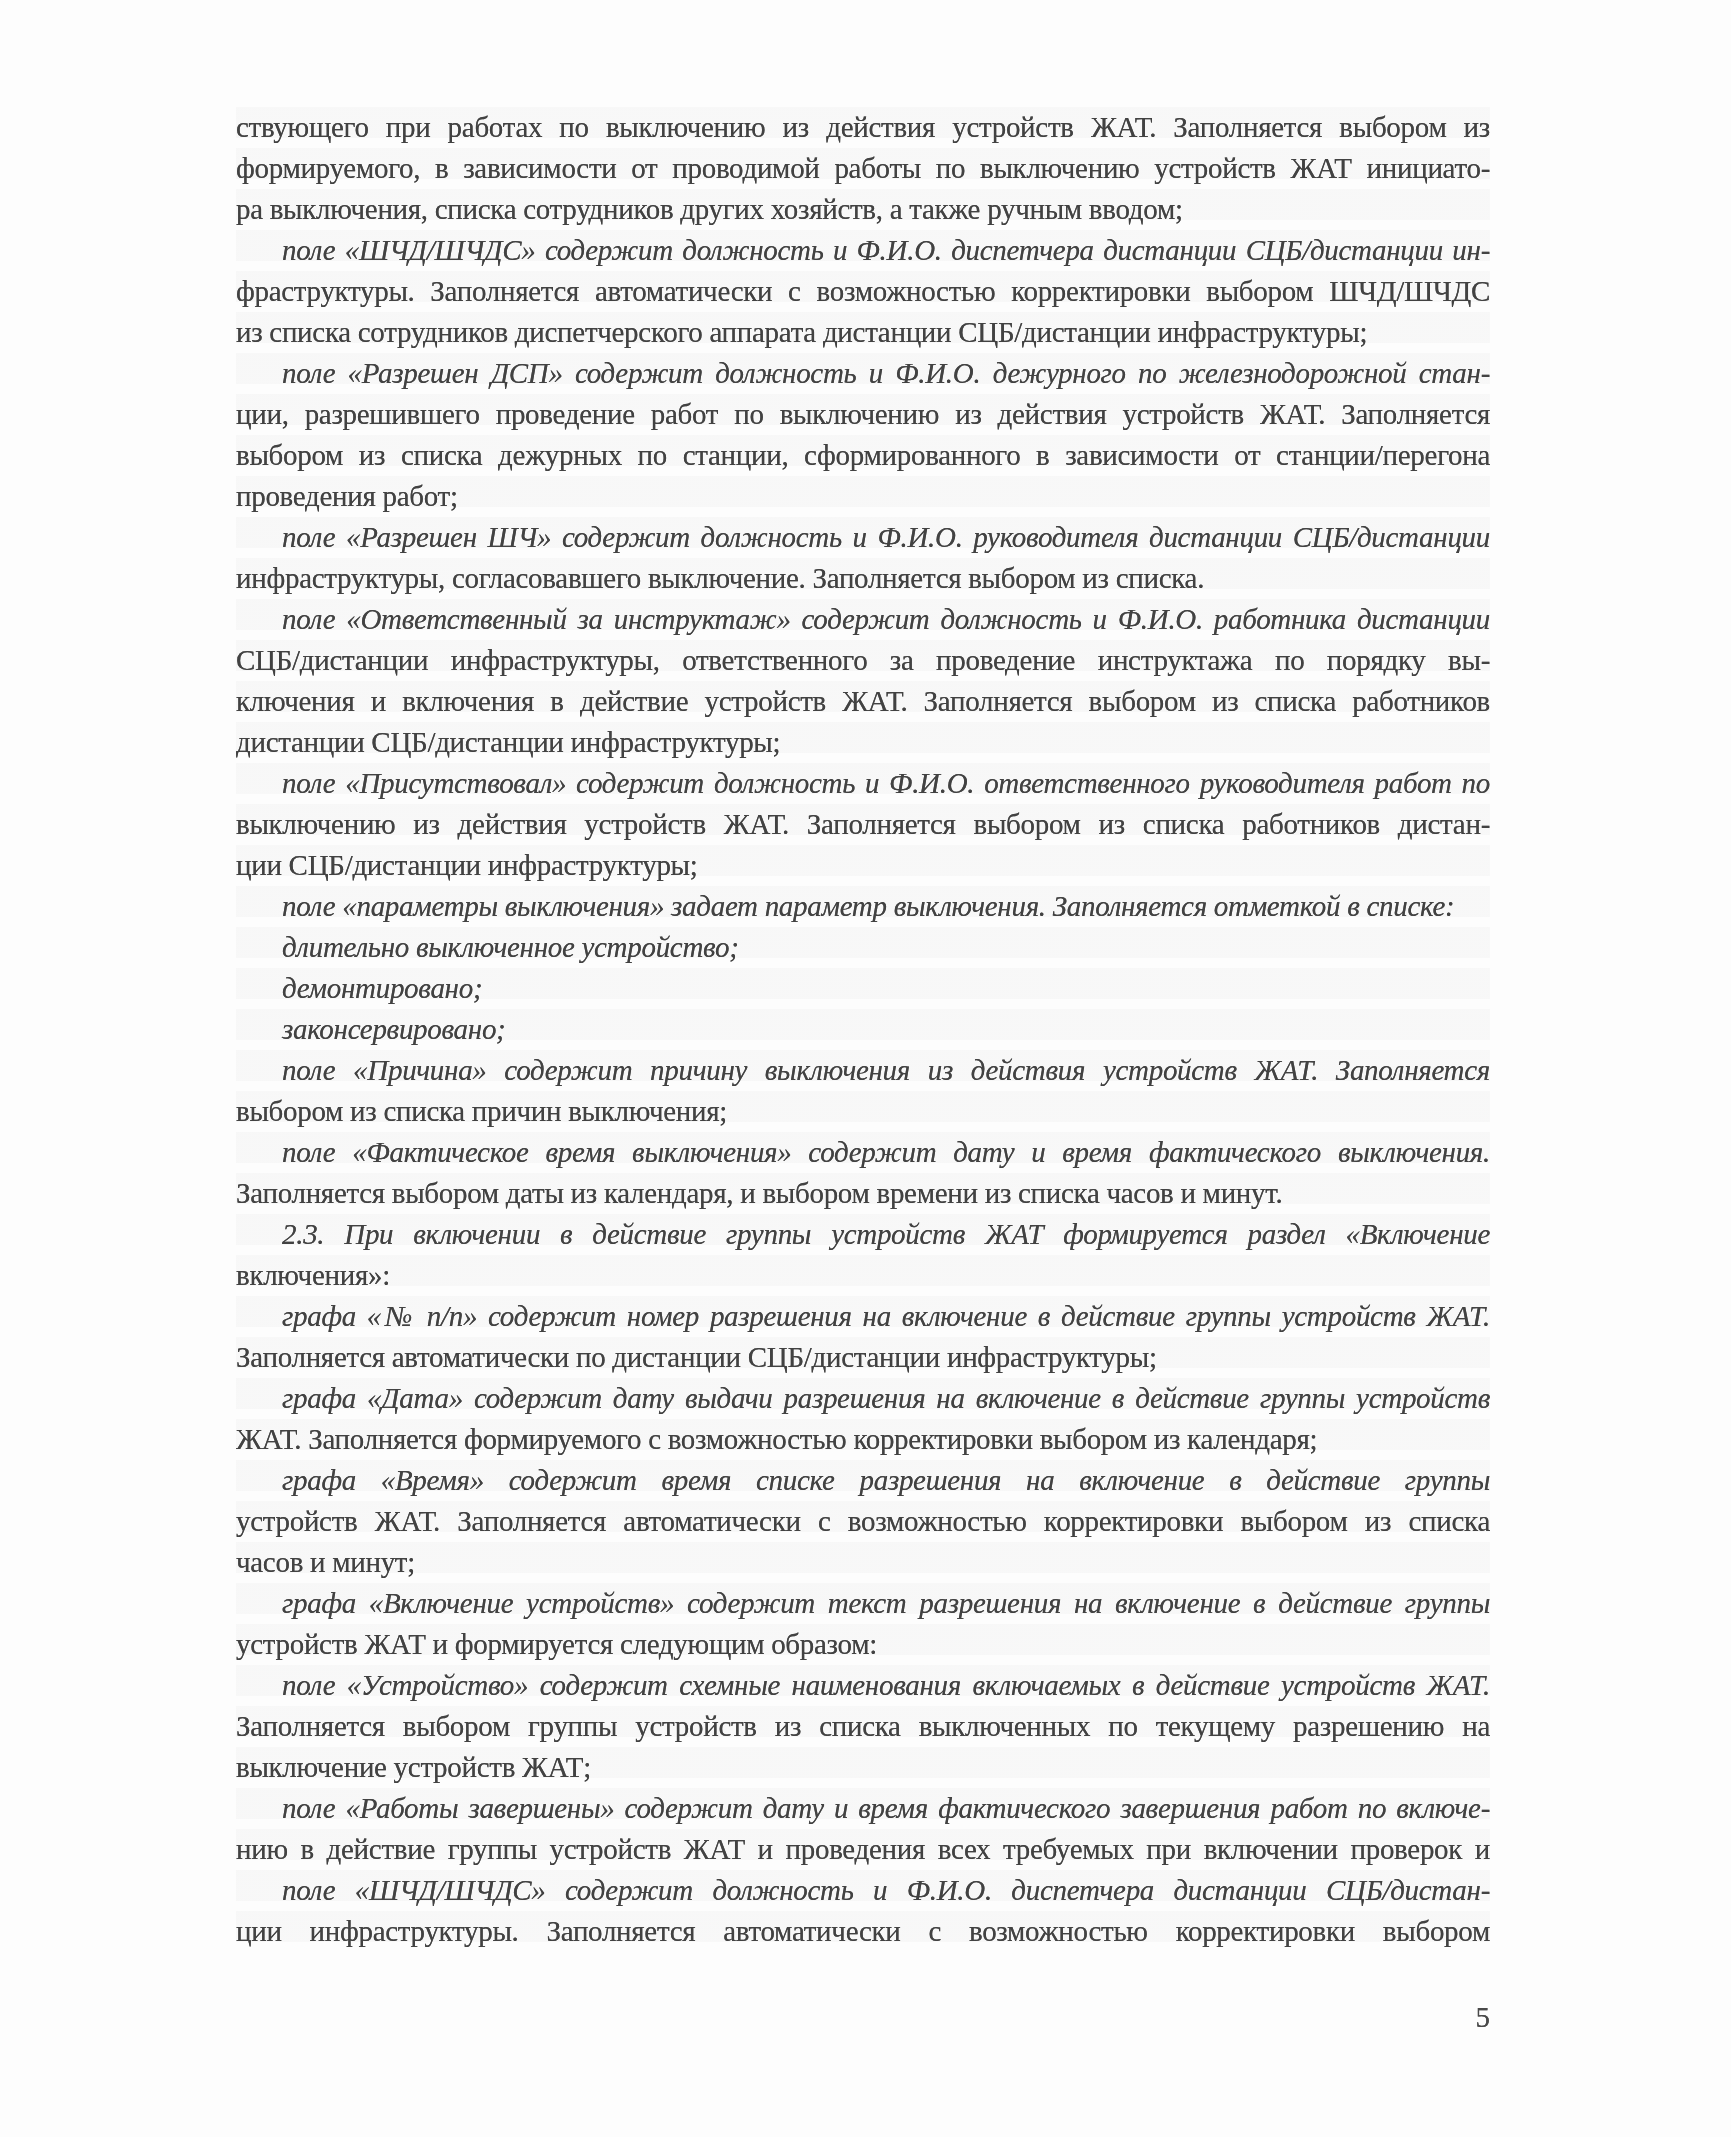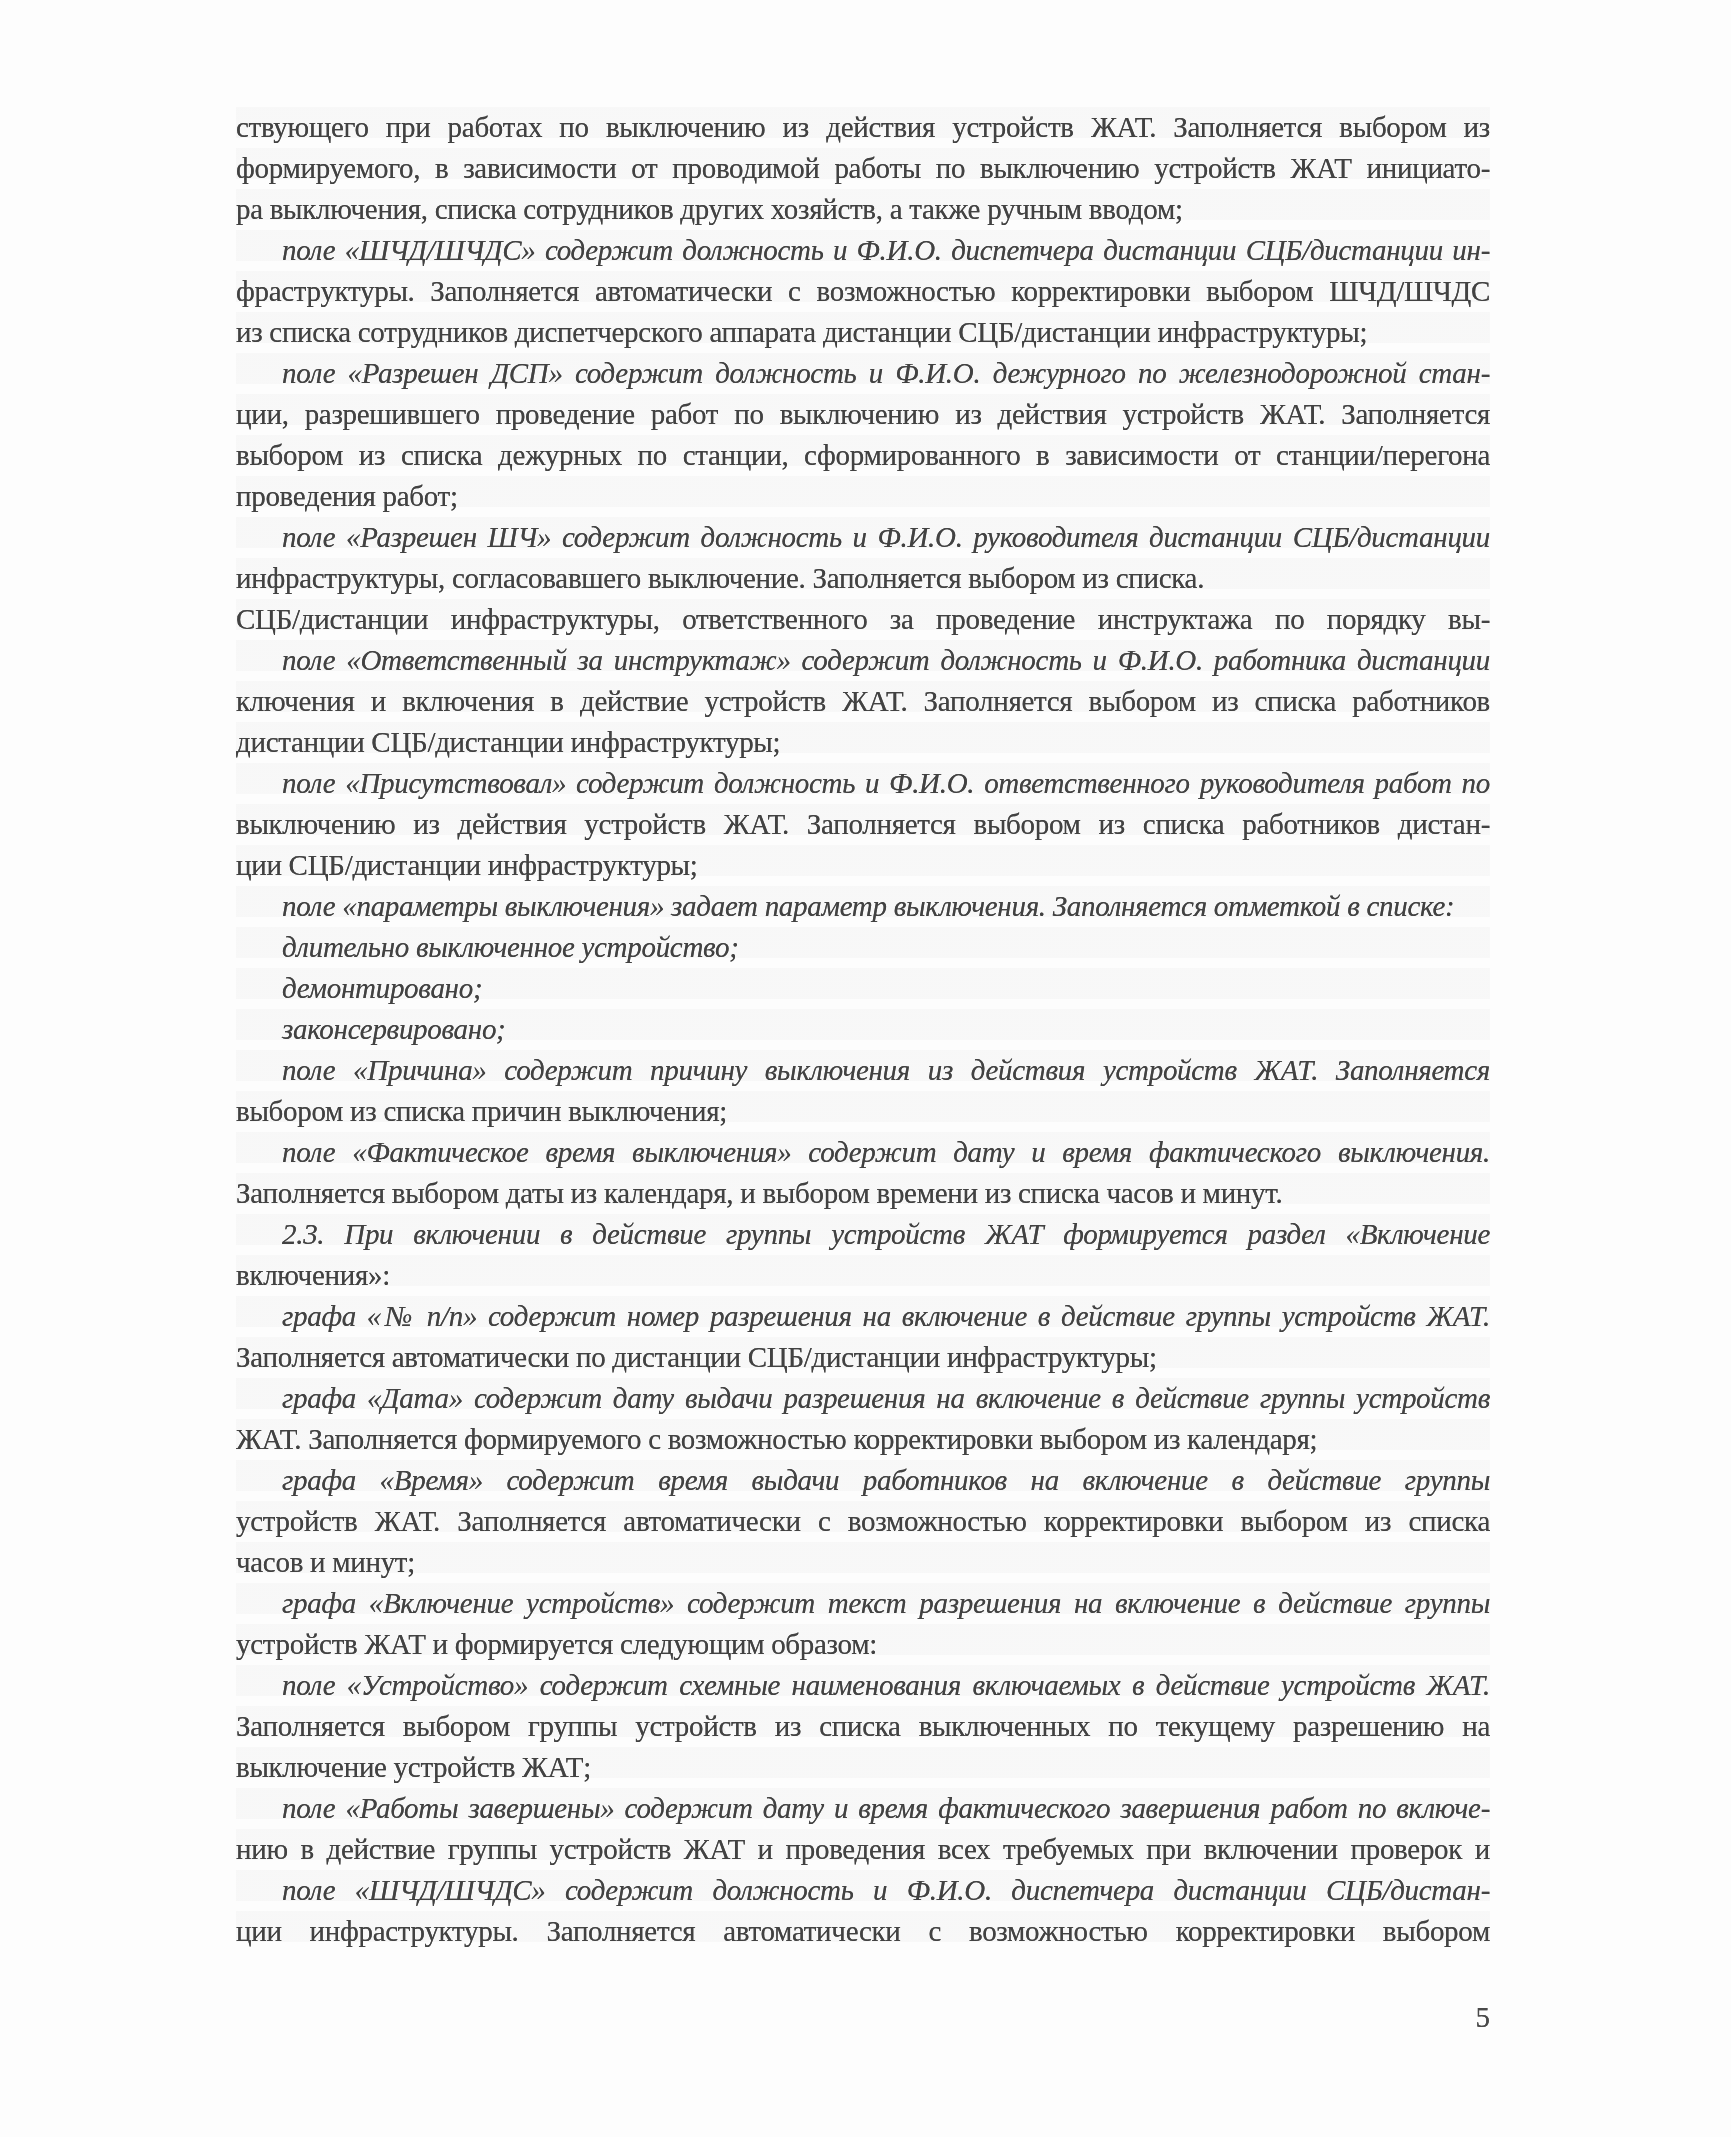--- a/index.html
+++ b/index.html
@@ -86,22 +86,22 @@
         <div class="line indent">поле «Разрешен ДСП» содержит должность и Ф.И.О. дежурного по железнодорожной стан-</div>
         <div class="line">ции, разрешившего проведение работ по выключению из действия устройств ЖАТ. Заполняется</div>
         <div class="line">выбором из списка дежурных по станции, сформированного в зависимости от станции/перегона</div>
         <div class="line last">проведения работ;</div>
       </div>
       <div class="paragraph">
         <div class="line indent">поле «Разрешен ШЧ» содержит должность и Ф.И.О. руководителя дистанции СЦБ/дистанции</div>
         <div class="line last">инфраструктуры, согласовавшего выключение. Заполняется выбором из списка.</div>
       </div>
       <div class="paragraph">
+        <div class="line indent">поле «Ответственный за инструктаж» содержит должность и Ф.И.О. работника дистанции</div>
         <div class="line">СЦБ/дистанции инфраструктуры, ответственного за проведение инструктажа по порядку вы-</div>
-        <div class="line indent">поле «Ответственный за инструктаж» содержит должность и Ф.И.О. работника дистанции</div>
         <div class="line">ключения и включения в действие устройств ЖАТ. Заполняется выбором из списка работников</div>
         <div class="line last">дистанции СЦБ/дистанции инфраструктуры;</div>
       </div>
       <div class="paragraph">
         <div class="line indent">поле «Присутствовал» содержит должность и Ф.И.О. ответственного руководителя работ по</div>
         <div class="line">выключению из действия устройств ЖАТ. Заполняется выбором из списка работников дистан-</div>
         <div class="line last">ции СЦБ/дистанции инфраструктуры;</div>
       </div>
       <div class="paragraph">
         <div class="line last indent">поле «параметры выключения» задает параметр выключения. Заполняется отметкой в списке:</div>
@@ -129,21 +129,21 @@
       </div>
       <div class="paragraph">
         <div class="line indent">графа «№ п/п» содержит номер разрешения на включение в действие группы устройств ЖАТ.</div>
         <div class="line last">Заполняется автоматически по дистанции СЦБ/дистанции инфраструктуры;</div>
       </div>
       <div class="paragraph">
         <div class="line indent">графа «Дата» содержит дату выдачи разрешения на включение в действие группы устройств</div>
         <div class="line last">ЖАТ. Заполняется формируемого с возможностью корректировки выбором из календаря;</div>
       </div>
       <div class="paragraph">
-        <div class="line indent">графа «Время» содержит время выдачи работников на включение в действие группы</div>
+        <div class="line indent">графа «Время» содержит время списке разрешения на включение в действие группы</div>
         <div class="line">устройств ЖАТ. Заполняется автоматически с возможностью корректировки выбором из списка</div>
         <div class="line last">часов и минут;</div>
       </div>
       <div class="paragraph">
         <div class="line indent">графа «Включение устройств» содержит текст разрешения на включение в действие группы</div>
         <div class="line last">устройств ЖАТ и формируется следующим образом:</div>
       </div>
       <div class="paragraph">
         <div class="line indent">поле «Устройство» содержит схемные наименования включаемых в действие устройств ЖАТ.</div>
         <div class="line">Заполняется выбором группы устройств из списка выключенных по текущему разрешению на</div>

